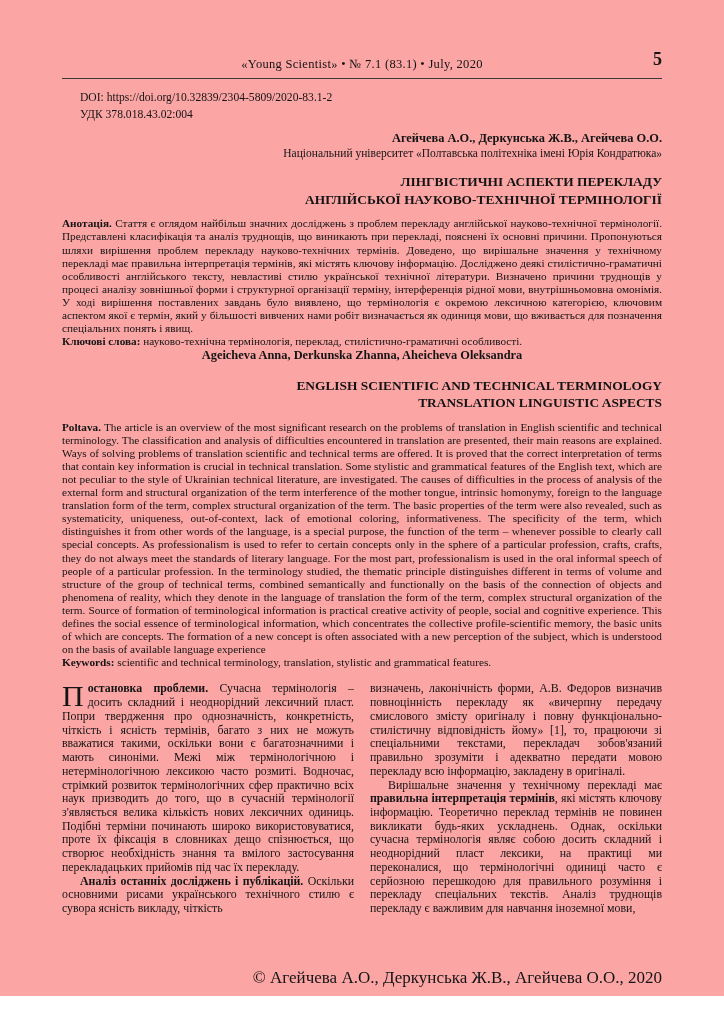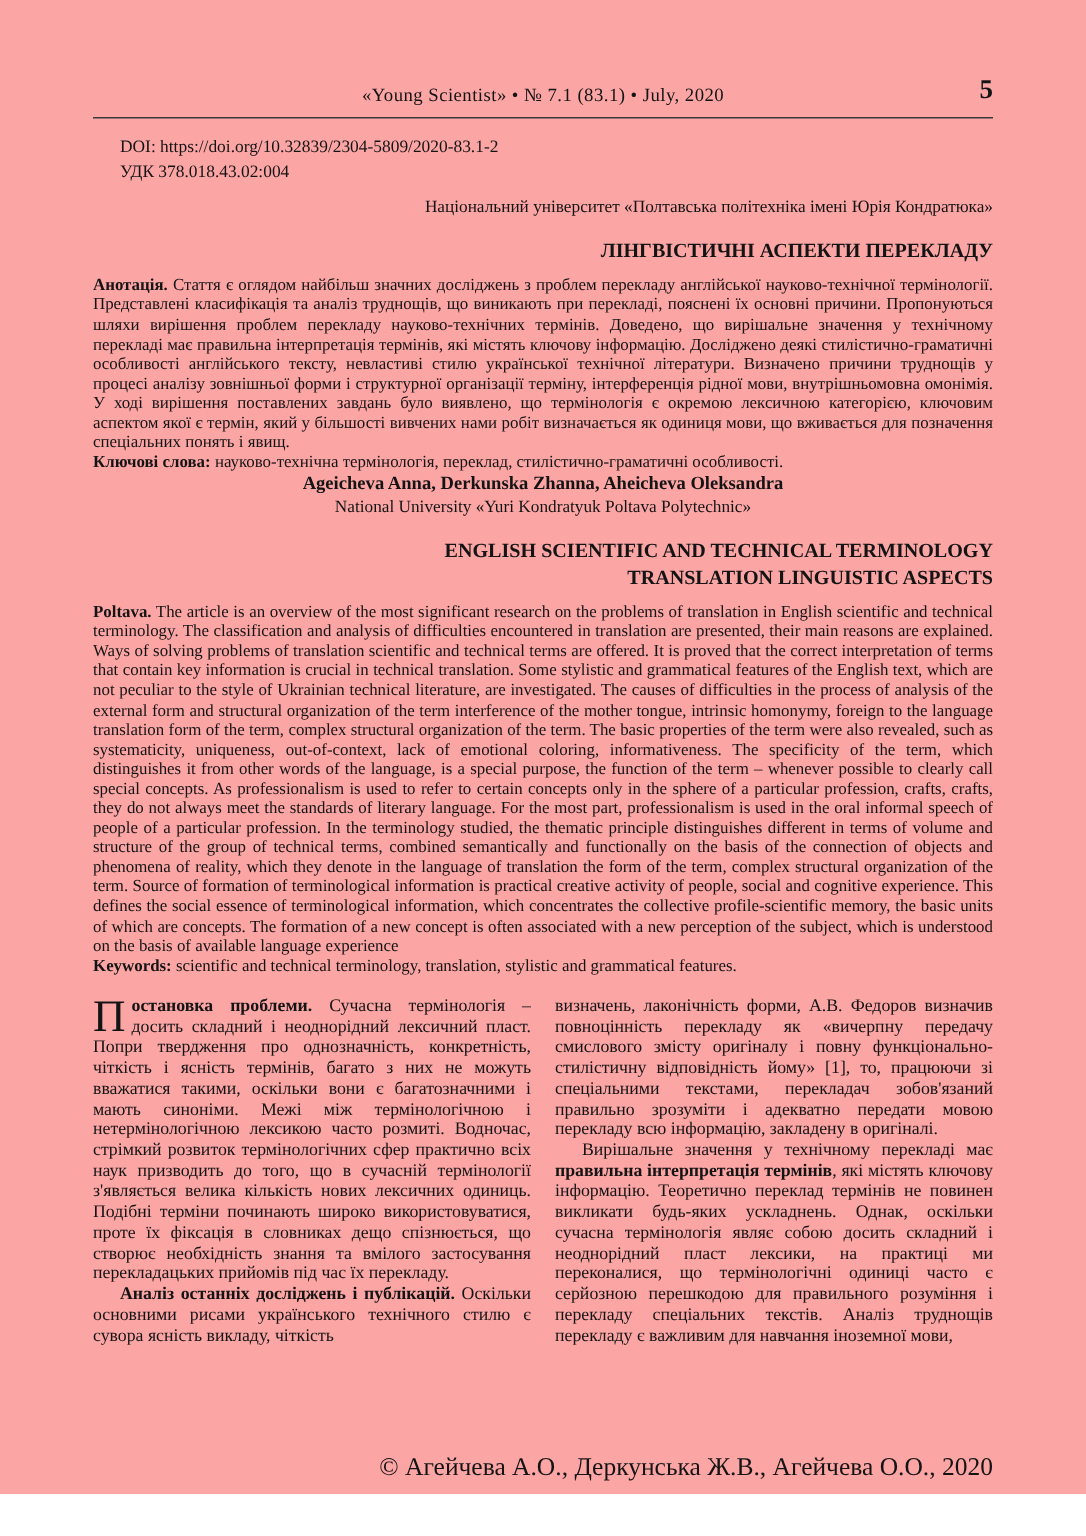--- a/index.html
+++ b/index.html
@@ -49,39 +49,40 @@
       <span class="journal-line">«Young Scientist» • № 7.1 (83.1) • July, 2020</span>
       <span class="page-number">5</span>
     </div>
 
     <div class="meta">
       <div>DOI: https://doi.org/10.32839/2304-5809/2020-83.1-2</div>
       <div>УДК 378.018.43.02:004</div>
     </div>
 
     <div class="authors-ua">
+      <div class="names">Агейчева А.О., Деркунська Ж.В., Агейчева О.О.</div>
       <div class="affil">Національний університет «Полтавська політехніка імені Юрія Кондратюка»</div>
     </div>
 
     <h1 class="title">
         <span class="tline">ЛІНГВІСТИЧНІ АСПЕКТИ ПЕРЕКЛАДУ</span>
+        <span class="tline">АНГЛІЙСЬКОЇ НАУКОВО-ТЕХНІЧНОЇ ТЕРМІНОЛОГІЇ</span>
       </h1>
 
     <p class="abstract">
       <b>Анотація.</b>
       <span>Стаття є оглядом найбільш значних досліджень з проблем перекладу англійської науково-технічної термінології. Представлені класифікація та аналіз труднощів, що виникають при перекладі, пояснені їх основні причини. Пропонуються шляхи вирішення проблем перекладу науково-технічних термінів. Доведено, що вирішальне значення у технічному перекладі має правильна інтерпретація термінів, які містять ключову інформацію. Досліджено деякі стилістично-граматичні особливості англійського тексту, невластиві стилю української технічної літератури. Визначено причини труднощів у процесі аналізу зовнішньої форми і структурної організації терміну, інтерференція рідної мови, внутрішньомовна омонімія. У ході вирішення поставлених завдань було виявлено, що термінологія є окремою лексичною категорією, ключовим аспектом якої є термін, який у більшості вивчених нами робіт визначається як одиниця мови, що вживається для позначення спеціальних понять і явищ.</span>
     </p>
     <p class="abstract kw">
       <b>Ключові слова:</b>
       <span>науково-технічна термінологія, переклад, стилістично-граматичні особливості.</span>
     </p>
 
     <div class="authors-en">
       <div class="names">Ageicheva Anna, Derkunska Zhanna, Aheicheva Oleksandra</div>
-      <div class="affil">National University «Yuri Kondratyuk Poltava Polytechnic»</div>
     </div>
 
     <h2 class="title">
         <span class="tline">ENGLISH SCIENTIFIC AND TECHNICAL TERMINOLOGY</span>
         <span class="tline">TRANSLATION LINGUISTIC ASPECTS</span>
       </h2>
 
     <p class="abstract">
       <b>Poltava.</b>
       <span>The article is an overview of the most significant research on the problems of translation in English scientific and technical terminology. The classification and analysis of difficulties encountered in translation are presented, their main reasons are explained. Ways of solving problems of translation scientific and technical terms are offered. It is proved that the correct interpretation of terms that contain key information is crucial in technical translation. Some stylistic and grammatical features of the English text, which are not peculiar to the style of Ukrainian technical literature, are investigated. The causes of difficulties in the process of analysis of the external form and structural organization of the term interference of the mother tongue, intrinsic homonymy, foreign to the language translation form of the term, complex structural organization of the term. The basic properties of the term were also revealed, such as systematicity, uniqueness, out-of-context, lack of emotional coloring, informativeness. The specificity of the term, which distinguishes it from other words of the language, is a special purpose, the function of the term – whenever possible to clearly call special concepts. As professionalism is used to refer to certain concepts only in the sphere of a particular profession, crafts, crafts, they do not always meet the standards of literary language. For the most part, professionalism is used in the oral informal speech of people of a particular profession. In the terminology studied, the thematic principle distinguishes different in terms of volume and structure of the group of technical terms, combined semantically and functionally on the basis of the connection of objects and phenomena of reality, which they denote in the language of translation the form of the term, complex structural organization of the term. Source of formation of terminological information is practical creative activity of people, social and cognitive experience. This defines the social essence of terminological information, which concentrates the collective profile-scientific memory, the basic units of which are concepts. The formation of a new concept is often associated with a new perception of the subject, which is understood on the basis of available language experience</span>

